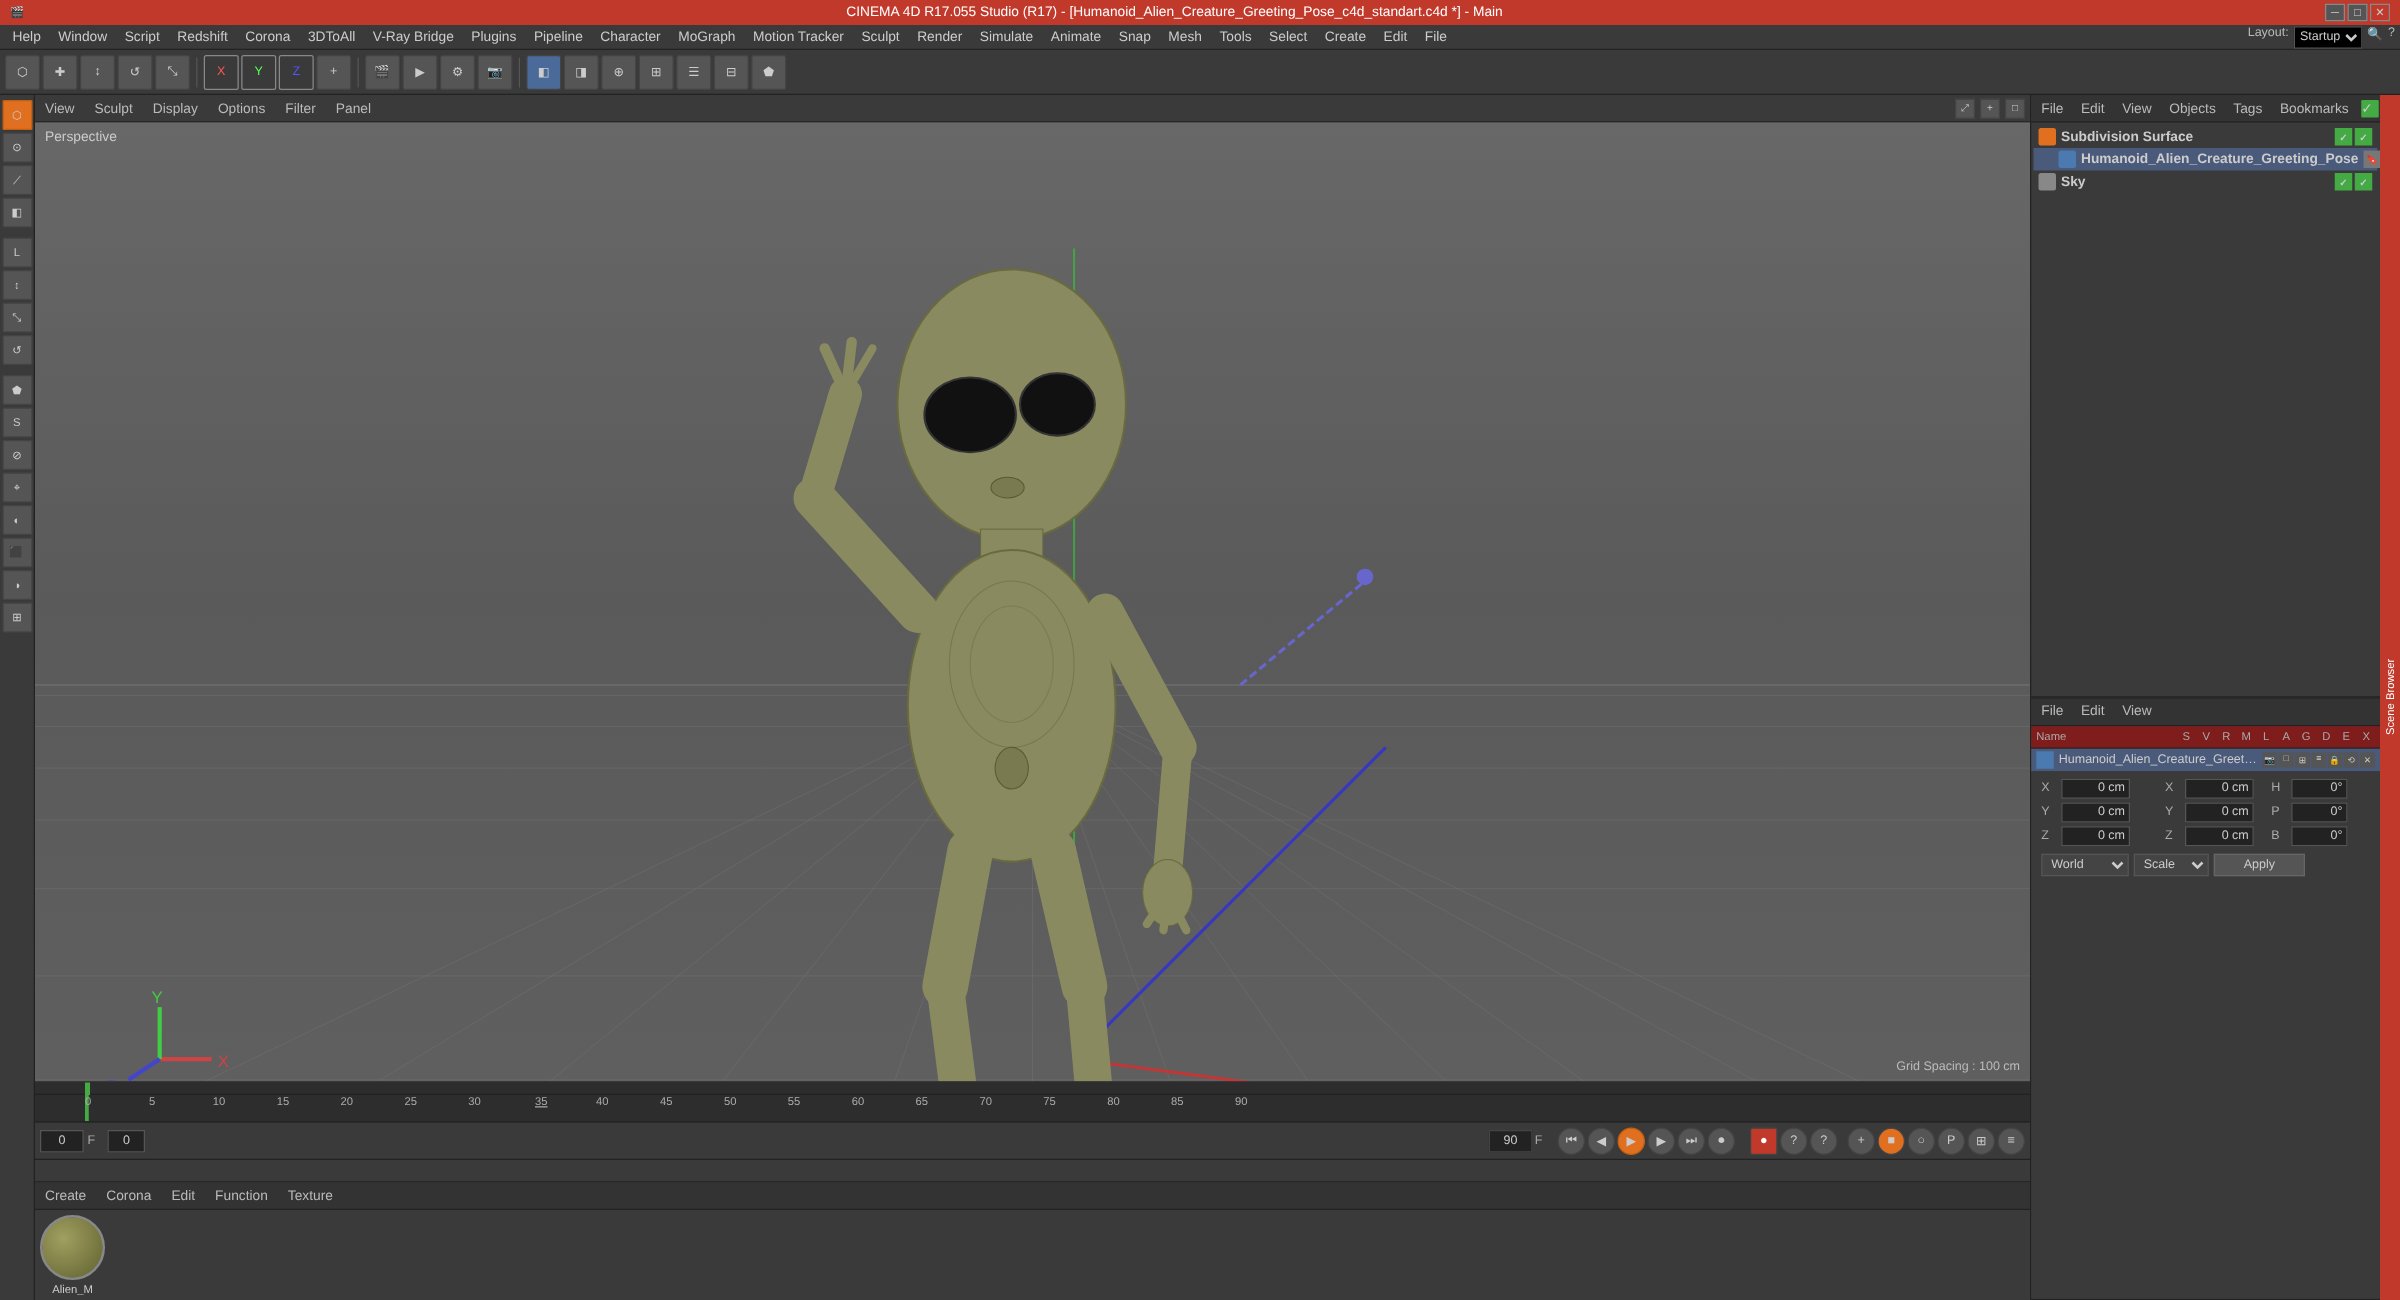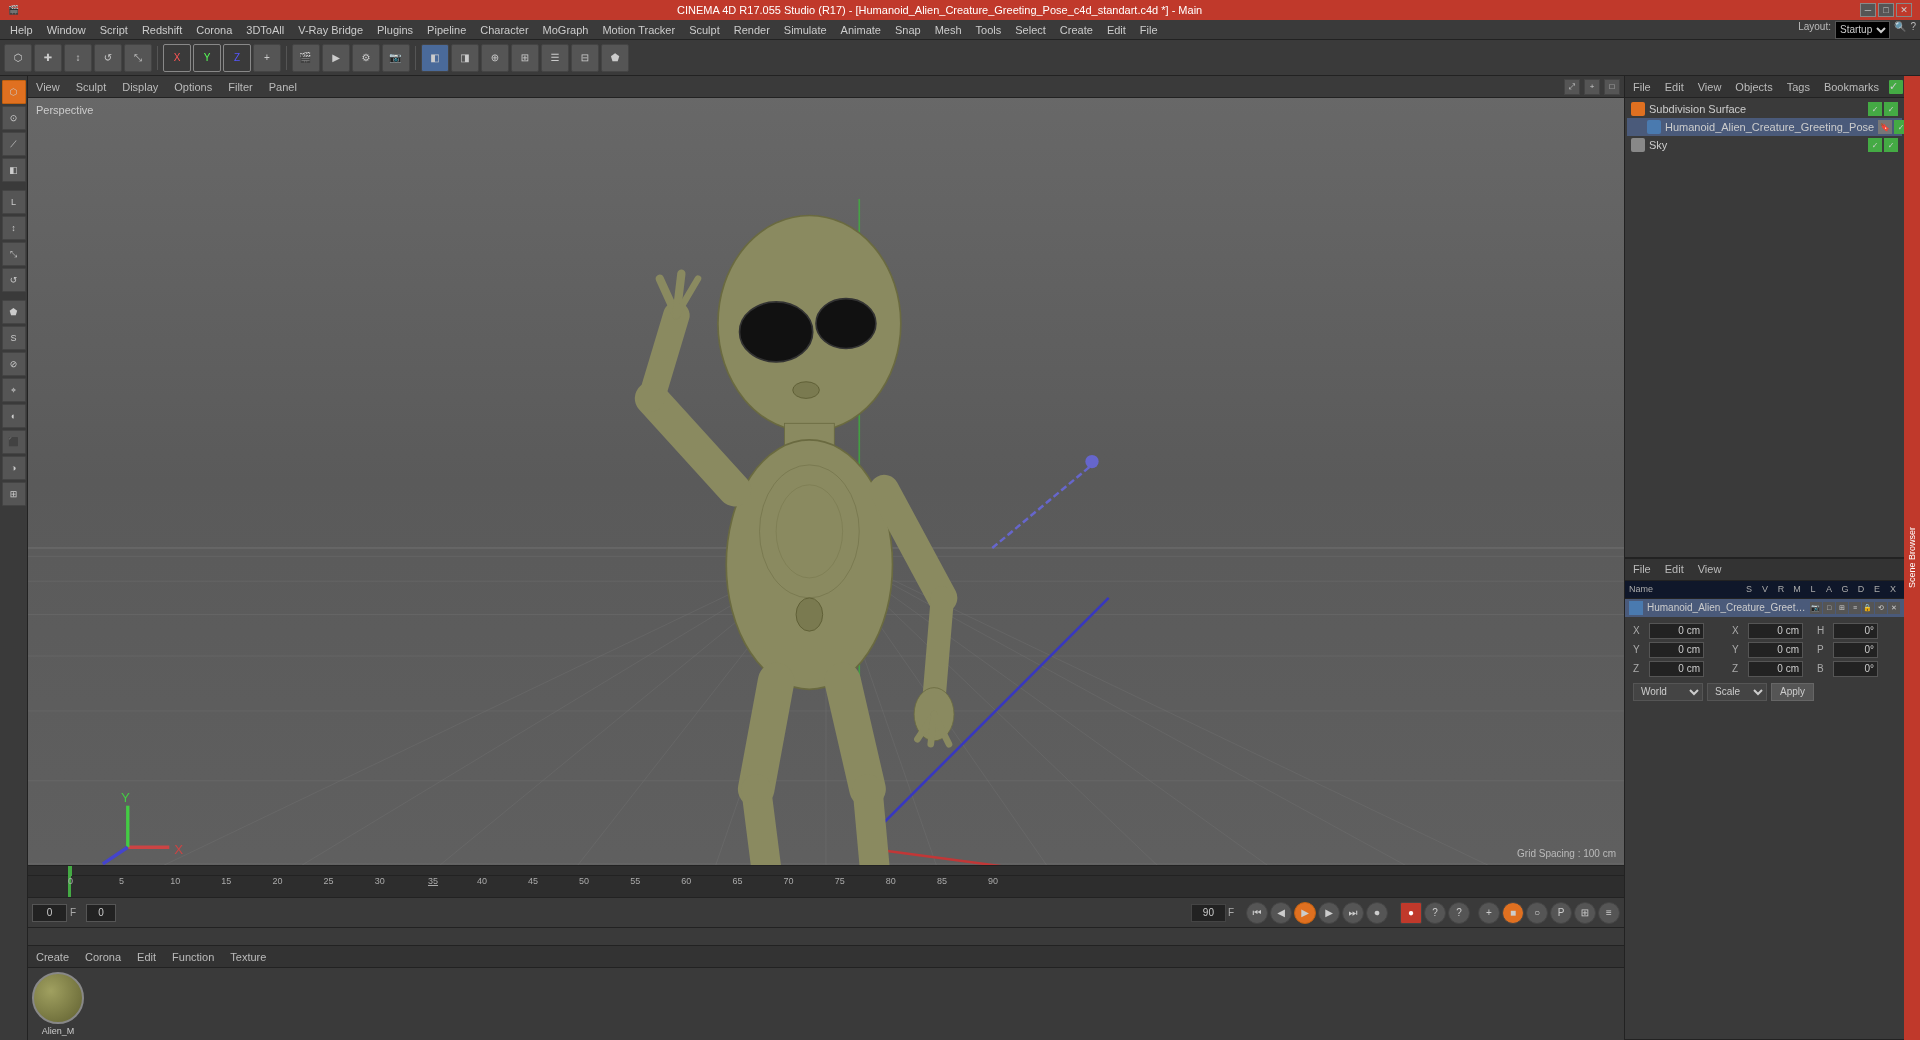--- a/index.html
+++ b/index.html
@@ -133,21 +133,21 @@
 
     
     #object-manager {
       flex: 1; border-bottom: 1px solid #222; display: flex; flex-direction: column;
     }
     #om-toolbar {
       height: 22px; background: #333; display: flex; align-items: center; padding: 0 4px;
       gap: 8px; border-bottom: 1px solid #222;
     }
     .om-btn { color: #bbb; cursor: pointer; font-size: 11px; padding: 2px 4px; }
-    #om-content { flex: 1; padding: 4px; overflow-y: auto; }
+    #om-content { flex: 1; padding: 4px; overflow-y: auto; font-weight: bold; }
     .om-item {
       display: flex; align-items: center; padding: 2px 4px; cursor: pointer; gap: 4px;
     }
 
     
     #attr-panel {
       height: 160px; border-top: 1px solid #222; display: flex; flex-direction: column;
     }
     .attr-btn { color: #bbb; cursor: pointer; font-size: 11px; padding: 2px 4px; }
 
@@ -166,21 +166,21 @@
 
     
     #coord-actions {
       display: flex; align-items: center; gap: 4px; margin-top: 4px;
     }
     .coord-dropdown {
       height: 18px; background: #444; border: 1px solid #555; color: #ccc;
       font-size: 10px; padding: 0 3px; cursor: pointer;
     }
     .apply-btn {
-      height: 18px; padding: 0 8px; background: #555; border: 1px solid #666;
+      height: 18px; padding: 0 23px; background: #555; border: 1px solid #666;
       color: #ccc; font-size: 10px; cursor: pointer;
     }
 
     
     #scene-svg {
       position: absolute; top: 0; left: 0; width: 100%; height: 100%; z-index: 0;
     }
   </style>
 </head>
 <body>
@@ -537,21 +537,21 @@
     </div>
 
     <div id="attr-panel" style="flex:1;display:flex;flex-direction:column;border-bottom:1px solid #222;">
 
       <div id="mat-mgr-toolbar" style="height:22px;background:#333;display:flex;align-items:center;padding:0 4px;gap:6px;border-bottom:1px solid #222;">
         <span class="attr-btn">File</span>
         <span class="attr-btn">Edit</span>
         <span class="attr-btn">View</span>
       </div>
 
-      <div style="height:18px;background:#0f172a;display:flex;align-items:center;padding:0 4px;border-bottom:1px solid #222;font-size:9px;color:#aaa;gap:2px;">
+      <div style="height:18px;background:#7f1d1d;display:flex;align-items:center;padding:0 4px;border-bottom:1px solid #222;font-size:9px;color:#aaa;gap:2px;">
         <span style="flex:1;">Name</span>
         <span style="width:14px;text-align:center;">S</span>
         <span style="width:14px;text-align:center;">V</span>
         <span style="width:14px;text-align:center;">R</span>
         <span style="width:14px;text-align:center;">M</span>
         <span style="width:14px;text-align:center;">L</span>
         <span style="width:14px;text-align:center;">A</span>
         <span style="width:14px;text-align:center;">G</span>
         <span style="width:14px;text-align:center;">D</span>
         <span style="width:14px;text-align:center;">E</span>

